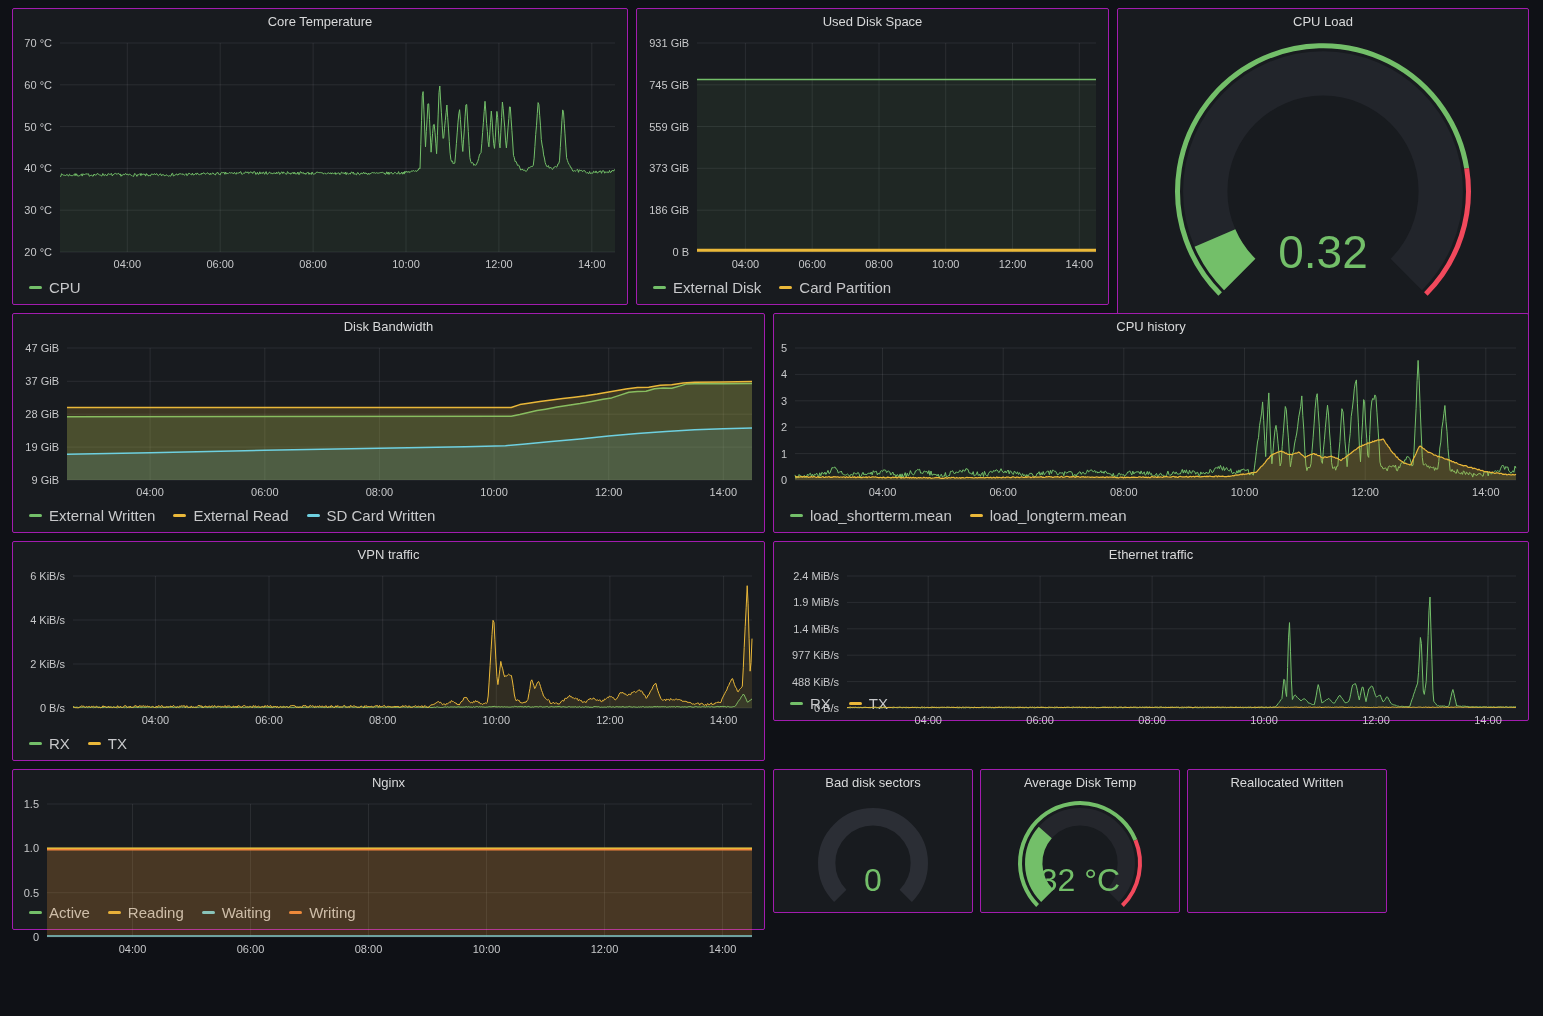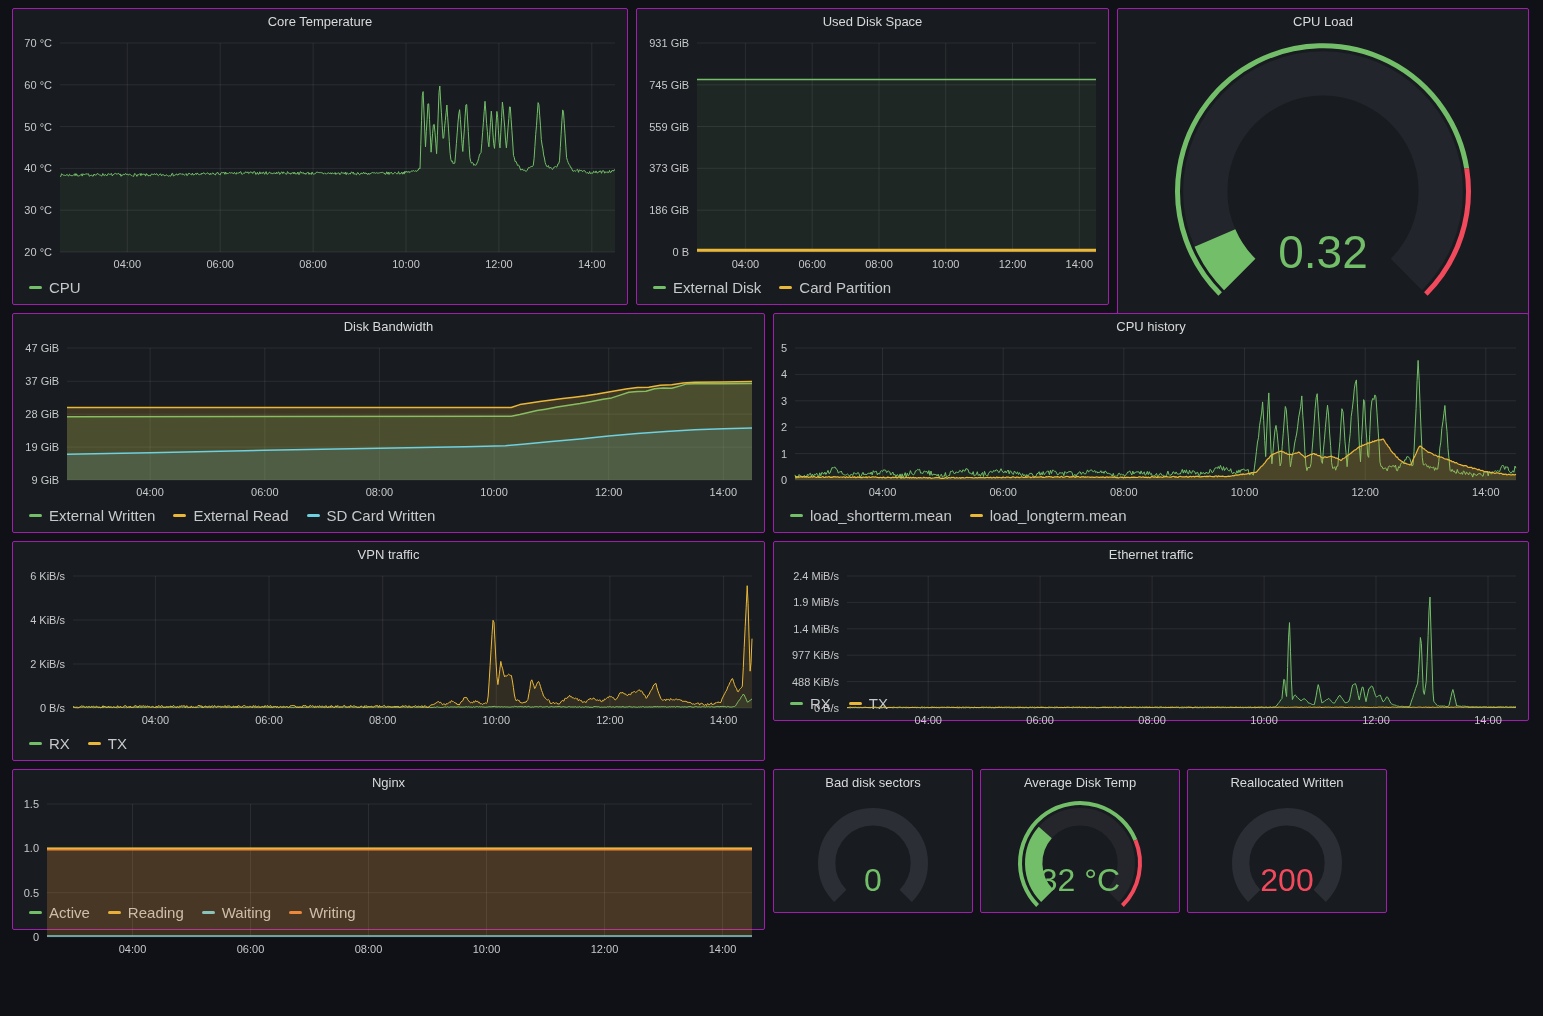--- a/index.html
+++ b/index.html
@@ -375,21 +375,15 @@
           <path d="M 154.42 44.12 A 59.99 59.99 0 0 1 141.42 109.50" stroke="#f2495c" stroke-width="4" fill="none"></path>
           <path d="M 66.25 99.83 A 46.31 46.31 0 1 1 131.75 99.83" stroke="#24262c" stroke-width="17.356725146198833" fill="none"></path>
           <path d="M 66.25 99.83 A 46.31 46.31 0 0 1 64.26 36.46" stroke="#73bf69" stroke-width="17.356725146198833" fill="none"></path>
           <text x="99" y="94.97602339181286" text-anchor="middle" fill="#73bf69" font-size="32" class="gauge-value">32 °C</text>
         </svg>
       </div>
   </div>
 
   <div class="panel" style="left:1187px;top:769px;width:200px;height:144px">
     <div class="panel-title">Reallocated Written</div>
-    <div class="gauge-host">
-        <svg width="198" height="116">
-          <path d="M 66.25 99.83 A 46.31 46.31 0 1 1 131.75 99.83" stroke="#2b2e35" stroke-width="17.356725146198833" fill="none"></path>
-          <text x="99" y="94.97602339181286" text-anchor="middle" fill="#f2495c" font-size="32" class="gauge-value">200</text>
-        </svg>
-      </div>
   </div>
 
 </div>
 
 </body></html>

